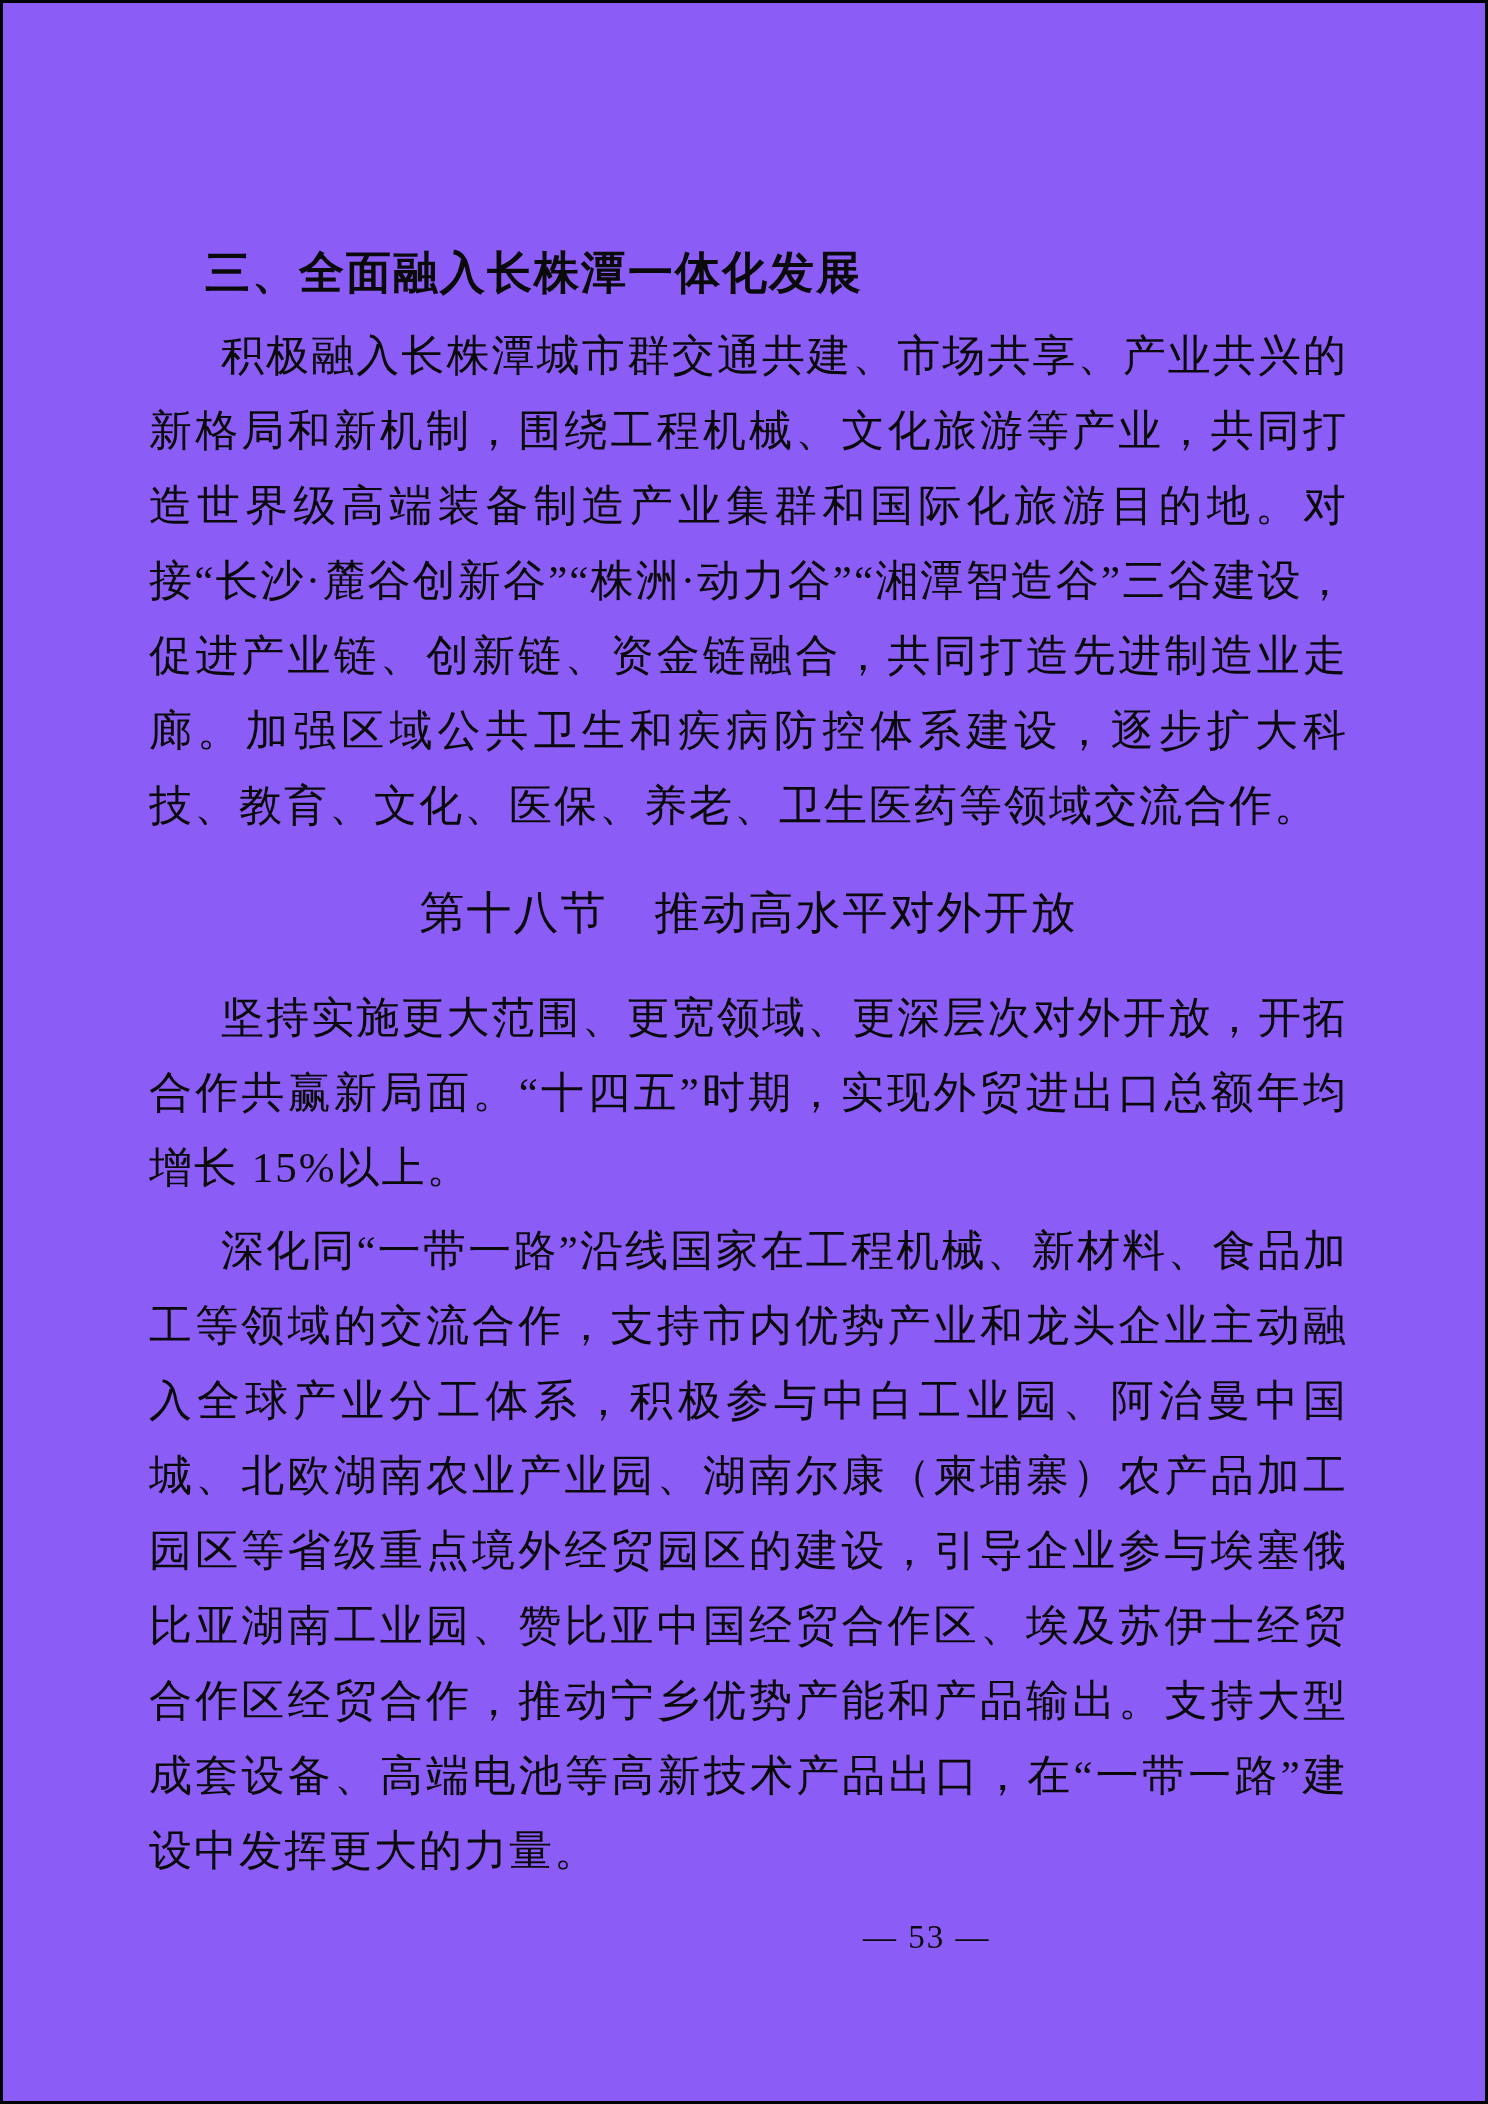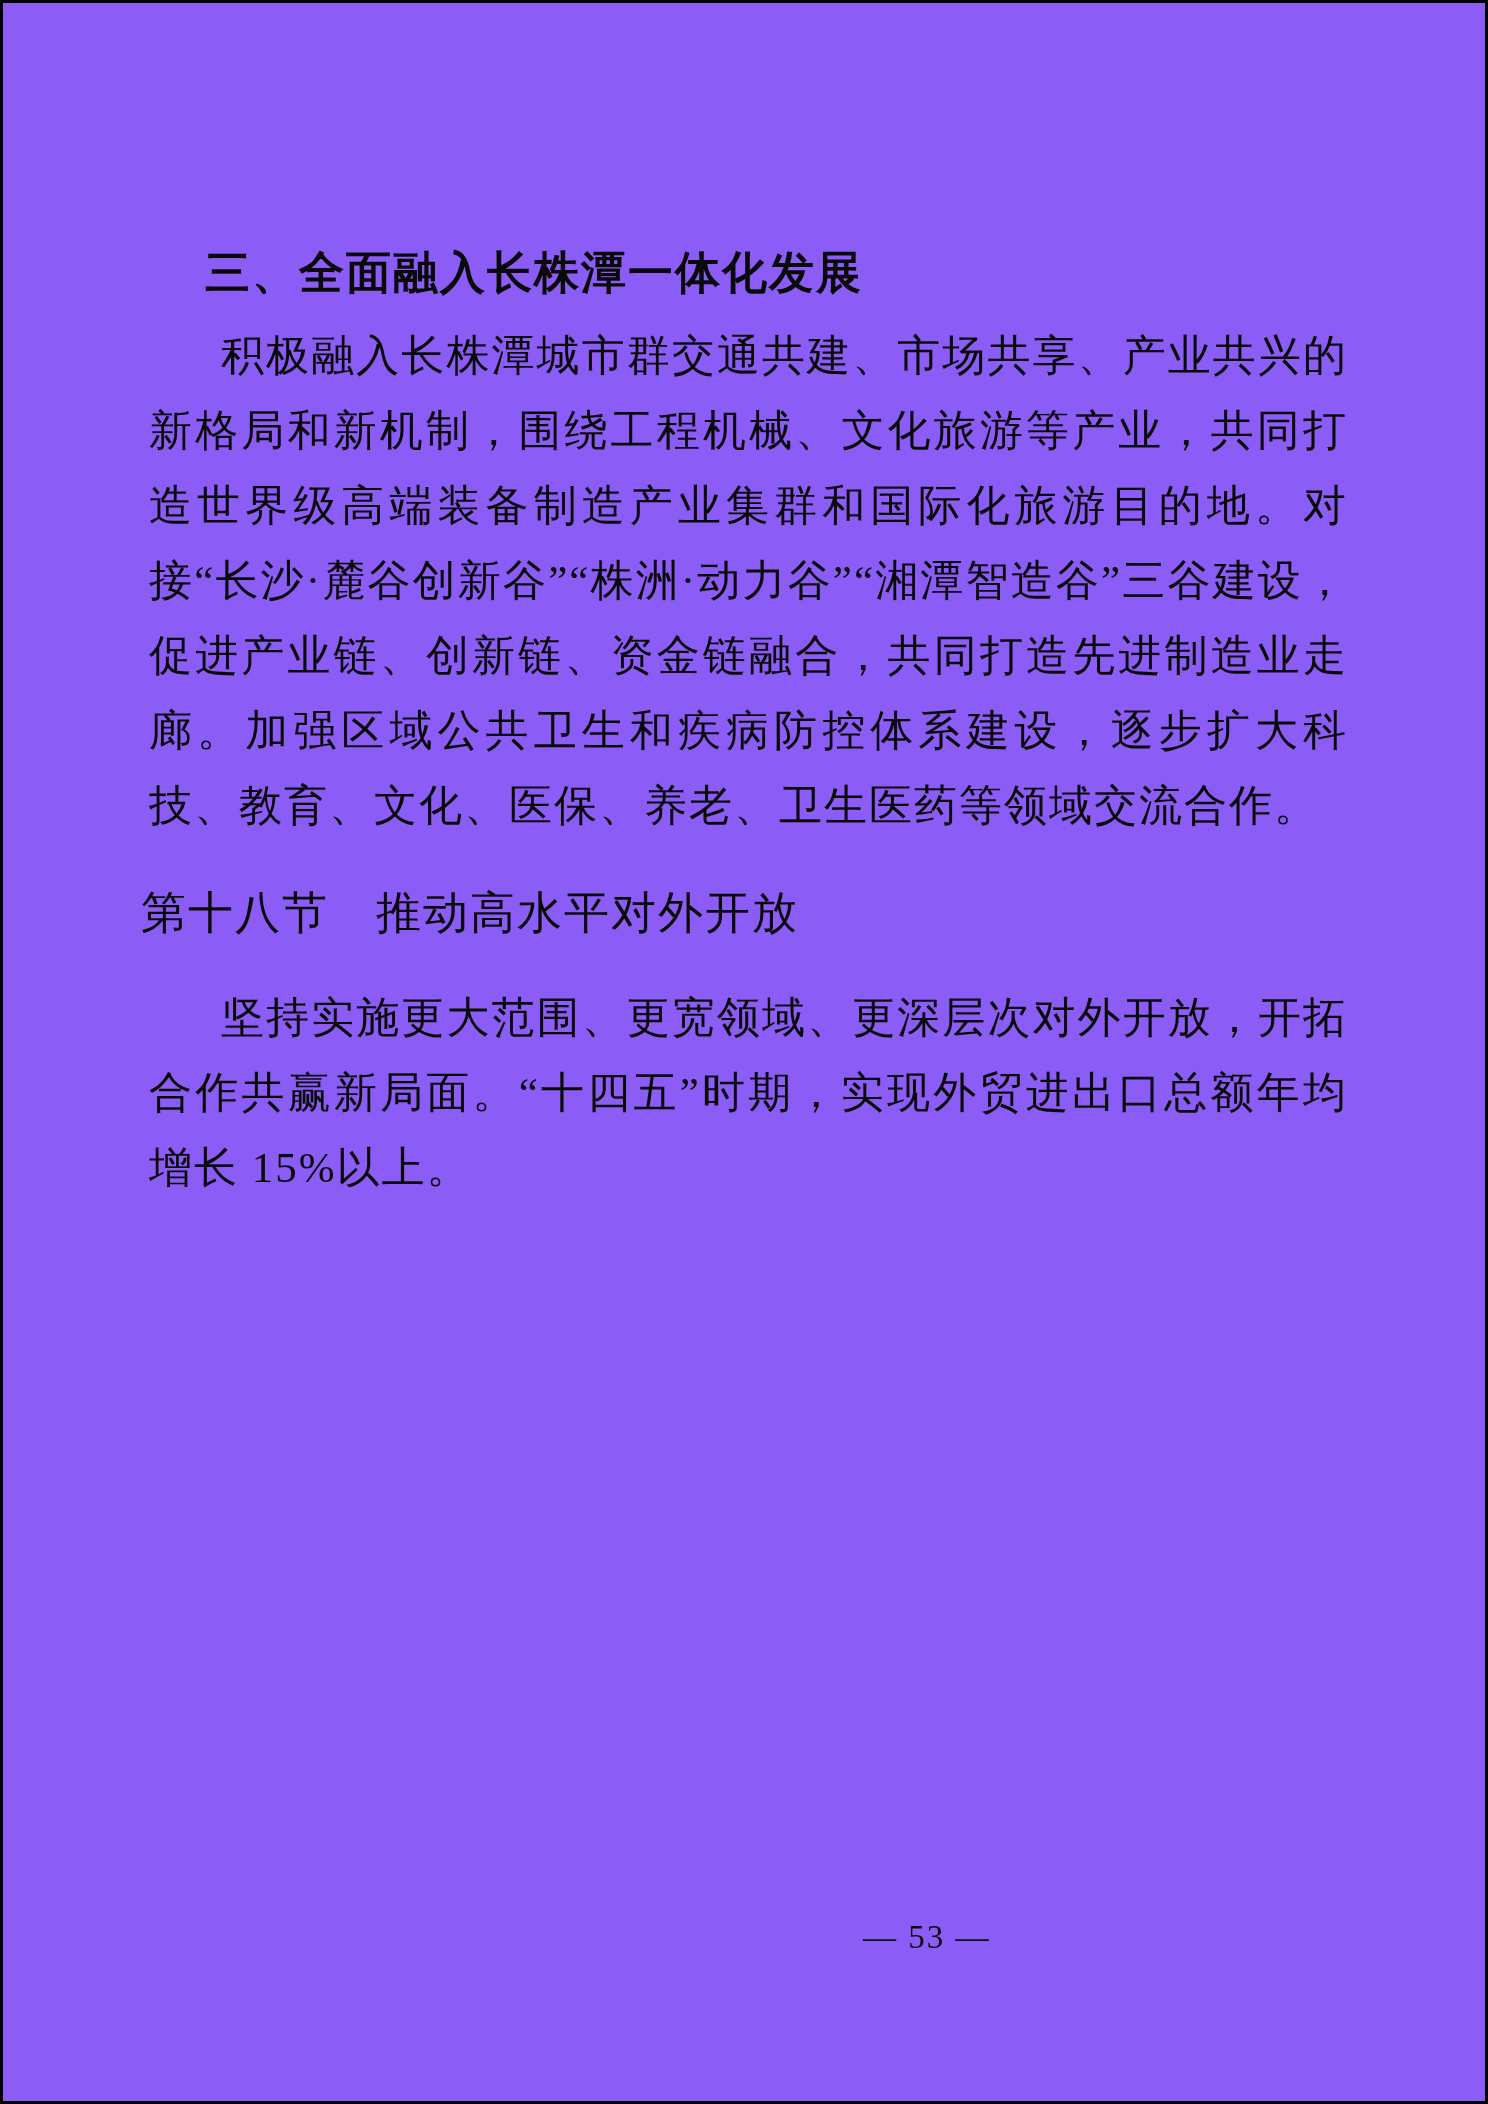--- a/index.html
+++ b/index.html
@@ -41,21 +41,21 @@
     text-justify: inter-character;
     text-indent: 72px;
     margin: 8px;
   }
   .section-heading {
     font-family: "Liberation Sans", "DejaVu Sans", sans-serif;
     font-weight: 400;
     font-size: 45px;
     line-height: 75px;
     letter-spacing: 2px;
-    text-align: left;
+    text-align: center;
     margin: 32px 0 30px 0;
   }
   .pagenum {
     position: absolute;
     left: 860px;
     top: 1916px;
     font-size: 33px;
     letter-spacing: 2px;
     white-space: nowrap;
   }
@@ -68,17 +68,18 @@
 
     <h2 class="h-num">三、全面融入长株潭一体化发展</h2>
 
     <p class="body">积极融入长株潭城市群交通共建、市场共享、产业共兴的新格局和新机制，围绕工程机械、文化旅游等产业，共同打造世界级高端装备制造产业集群和国际化旅游目的地。对接“长沙·麓谷创新谷”“株洲·动力谷”“湘潭智造谷”三谷建设，促进产业链、创新链、资金链融合，共同打造先进制造业走廊。加强区域公共卫生和疾病防控体系建设，逐步扩大科技、教育、文化、医保、养老、卫生医药等领域交流合作。</p>
 
     <h1 class="section-heading">第十八节　推动高水平对外开放</h1>
 
     <p class="body">坚持实施更大范围、更宽领域、更深层次对外开放，开拓合作共赢新局面。“十四五”时期，实现外贸进出口总额年均增长 15%以上。</p>
 
 
+    <p class="body">深化同“一带一路”沿线国家在工程机械、新材料、食品加工等领域的交流合作，支持市内优势产业和龙头企业主动融入全球产业分工体系，积极参与中白工业园、阿治曼中国城、北欧湖南农业产业园、湖南尔康（柬埔寨）农产品加工园区等省级重点境外经贸园区的建设，引导企业参与埃塞俄比亚湖南工业园、赞比亚中国经贸合作区、埃及苏伊士经贸合作区经贸合作，推动宁乡优势产能和产品输出。支持大型成套设备、高端电池等高新技术产品出口，在“一带一路”建设中发挥更大的力量。</p>
 
   </div>
 
   <div class="pagenum">— 53 —</div>
 </div>
 
 </body></html>

